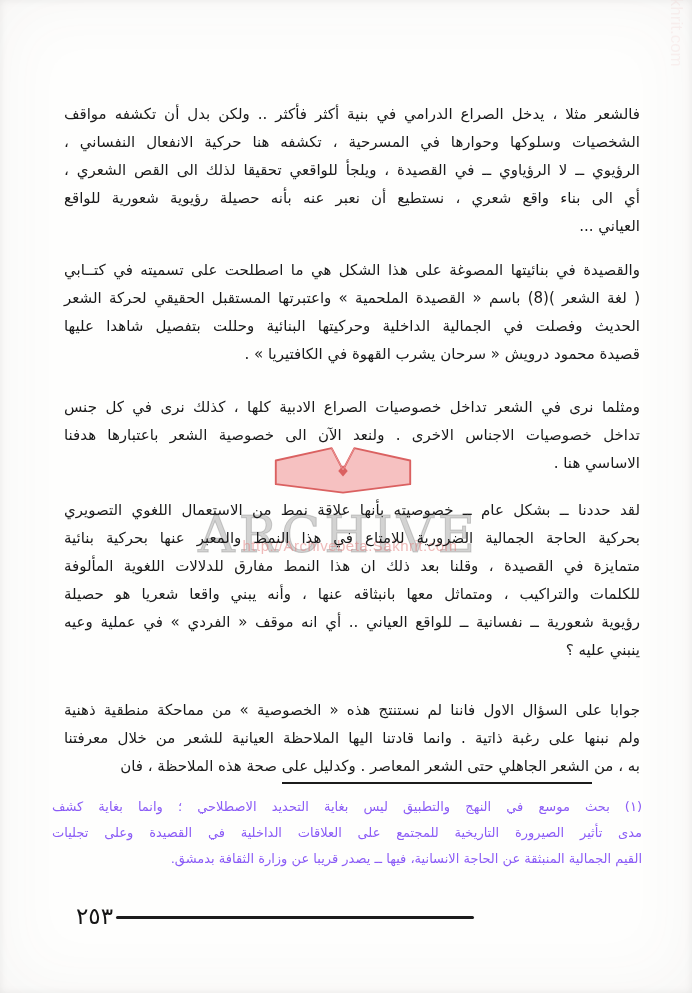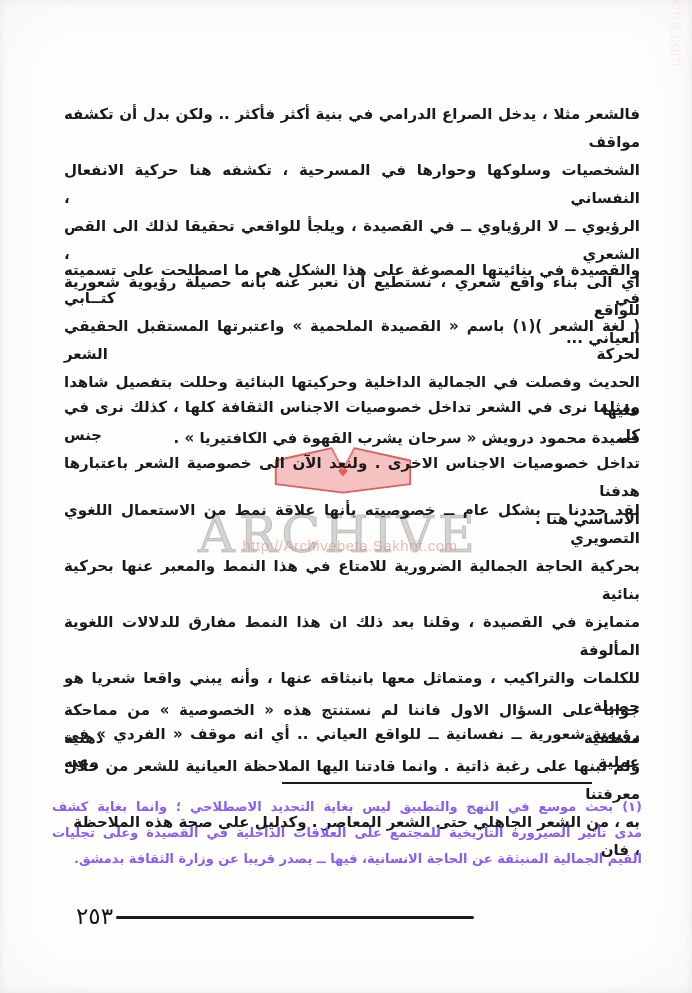--- a/index.html
+++ b/index.html
@@ -26,21 +26,21 @@
     position:absolute;right:6px;top:170px;width:330px;height:20px;
     transform:rotate(90deg);transform-origin:top right;
     font-family:"Liberation Sans","DejaVu Sans",sans-serif;
     font-size:17px;color:rgba(225,140,140,.10);white-space:nowrap;
   }
   
   .para{position:absolute;right:52px;left:64px;}
   .p0{top:100px}.p1{top:256px}.p2{top:393px}.p3{top:496px}.p4{top:696px}
   .tline{
     direction:rtl;unicode-bidi:plaintext;
-    font-weight:700;font-size:15px;line-height:28px;color:#1a1a1a;
+    font-weight:400;font-size:15px;line-height:28px;color:#1a1a1a;
     text-align:justify;text-align-last:justify;
     text-rendering:optimizeLegibility;
   }
   .tline.final{text-align:right;text-align-last:right;}
   .footnote-sep{position:absolute;top:782px;right:100px;width:310px;height:2px;background:#1b1b1b;}
   .footnote{position:absolute;top:794px;right:50px;left:52px;}
   .footnote .tline{font-size:13px;line-height:26px;color:#8b5cf6;}
   
   .page-number{
     position:absolute;left:76px;top:903px;width:44px;text-align:left;
@@ -65,35 +65,36 @@
   <div id="text-layer">
       <div class="para p0">
         <div class="tline">فالشعر مثلا ، يدخل الصراع الدرامي في بنية أكثر فأكثر .. ولكن بدل أن تكشفه مواقف</div>
         <div class="tline">الشخصيات وسلوكها وحوارها في المسرحية ، تكشفه هنا حركية الانفعال النفساني ،</div>
         <div class="tline">الرؤيوي ــ لا الرؤياوي ــ في القصيدة ، ويلجأ للواقعي تحقيقا لذلك الى القص الشعري ،</div>
         <div class="tline">أي الى بناء واقع شعري ، نستطيع أن نعبر عنه بأنه حصيلة رؤيوية شعورية للواقع</div>
         <div class="tline final">العياني ...</div>
       </div>
       <div class="para p1">
         <div class="tline">والقصيدة في بنائيتها المصوغة على هذا الشكل هي ما اصطلحت على تسميته في كتــابي</div>
-        <div class="tline">( لغة الشعر )(١) باسم « القصيدة الملحمية » واعتبرتها المستقبل الحقيقي لحركة الشعر</div>
+        <div class="tline">( لغة الشعر )(8) باسم « القصيدة الملحمية » واعتبرتها المستقبل الحقيقي لحركة الشعر</div>
         <div class="tline">الحديث وفصلت في الجمالية الداخلية وحركيتها البنائية وحللت بتفصيل شاهدا عليها</div>
         <div class="tline final">قصيدة محمود درويش « سرحان يشرب القهوة في الكافتيريا » .</div>
       </div>
       <div class="para p2">
-        <div class="tline">ومثلما نرى في الشعر تداخل خصوصيات الاجناس الثقافة كلها ، كذلك نرى في كل جنس</div>
+        <div class="tline">ومثلما نرى في الشعر تداخل خصوصيات الصراع الادبية كلها ، كذلك نرى في كل جنس</div>
         <div class="tline">تداخل خصوصيات الاجناس الاخرى . ولنعد الآن الى خصوصية الشعر باعتبارها هدفنا</div>
         <div class="tline final">الاساسي هنا .</div>
       </div>
       <div class="para p3">
         <div class="tline">لقد حددنا ــ بشكل عام ــ خصوصيته بأنها علاقة نمط من الاستعمال اللغوي التصويري</div>
         <div class="tline">بحركية الحاجة الجمالية الضرورية للامتاع في هذا النمط والمعبر عنها بحركية بنائية</div>
         <div class="tline">متمايزة في القصيدة ، وقلنا بعد ذلك ان هذا النمط مفارق للدلالات اللغوية المألوفة</div>
         <div class="tline">للكلمات والتراكيب ، ومتماثل معها بانبثاقه عنها ، وأنه يبني واقعا شعريا هو حصيلة</div>
         <div class="tline">رؤيوية شعورية ــ نفسانية ــ للواقع العياني .. أي انه موقف « الفردي » في عملية وعيه</div>
+        <div class="tline final">ينبني عليه ؟</div>
       </div>
       <div class="para p4">
         <div class="tline">جوابا على السؤال الاول فاننا لم نستنتج هذه « الخصوصية » من مماحكة منطقية ذهنية</div>
         <div class="tline">ولم نبنها على رغبة ذاتية . وانما قادتنا اليها الملاحظة العيانية للشعر من خلال معرفتنا</div>
         <div class="tline final">به ، من الشعر الجاهلي حتى الشعر المعاصر . وكدليل على صحة هذه الملاحظة ، فان</div>
       </div>
     </div>
 
   <div class="footnote-sep"></div>
   <div id="footnote" class="footnote">

